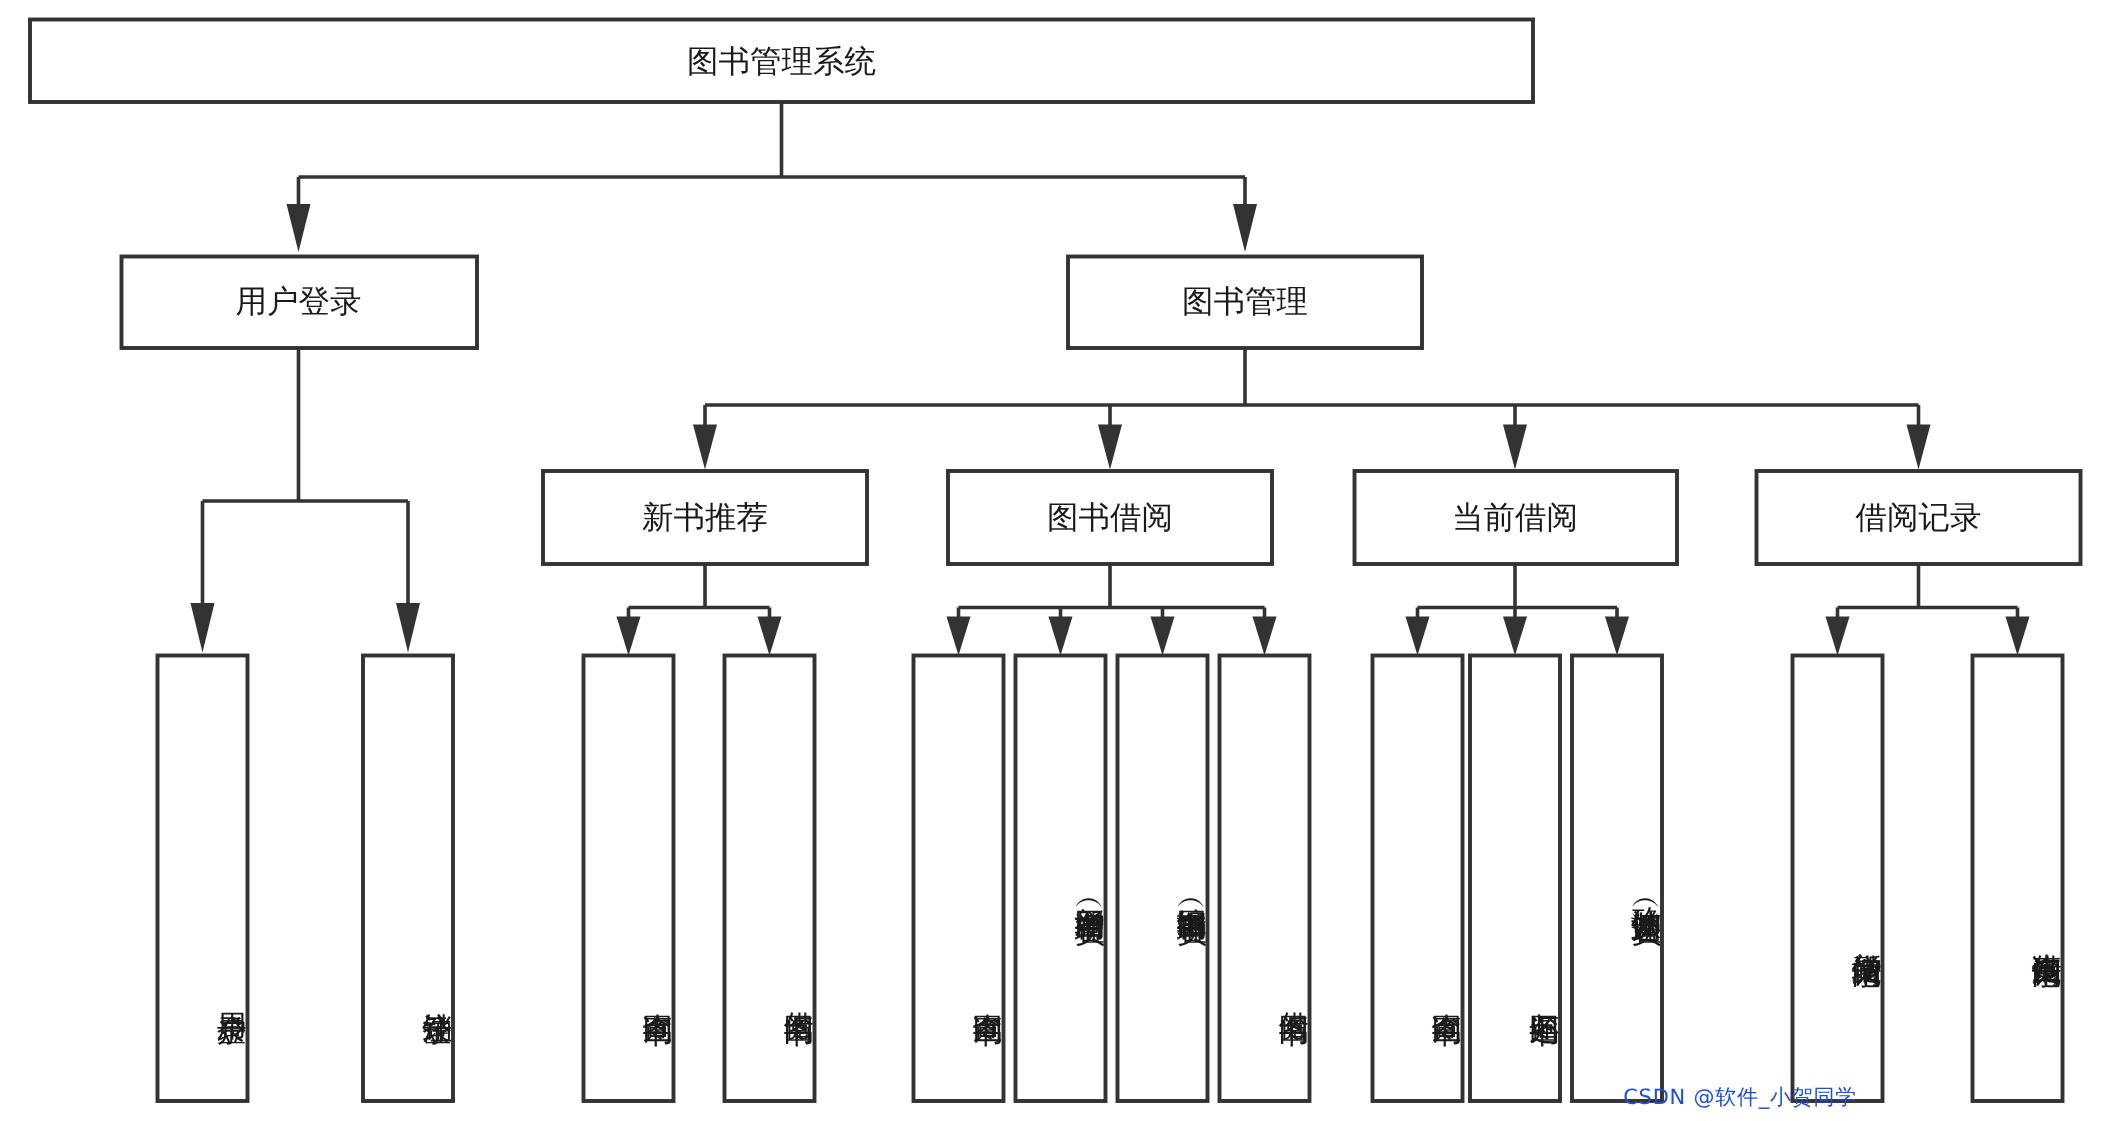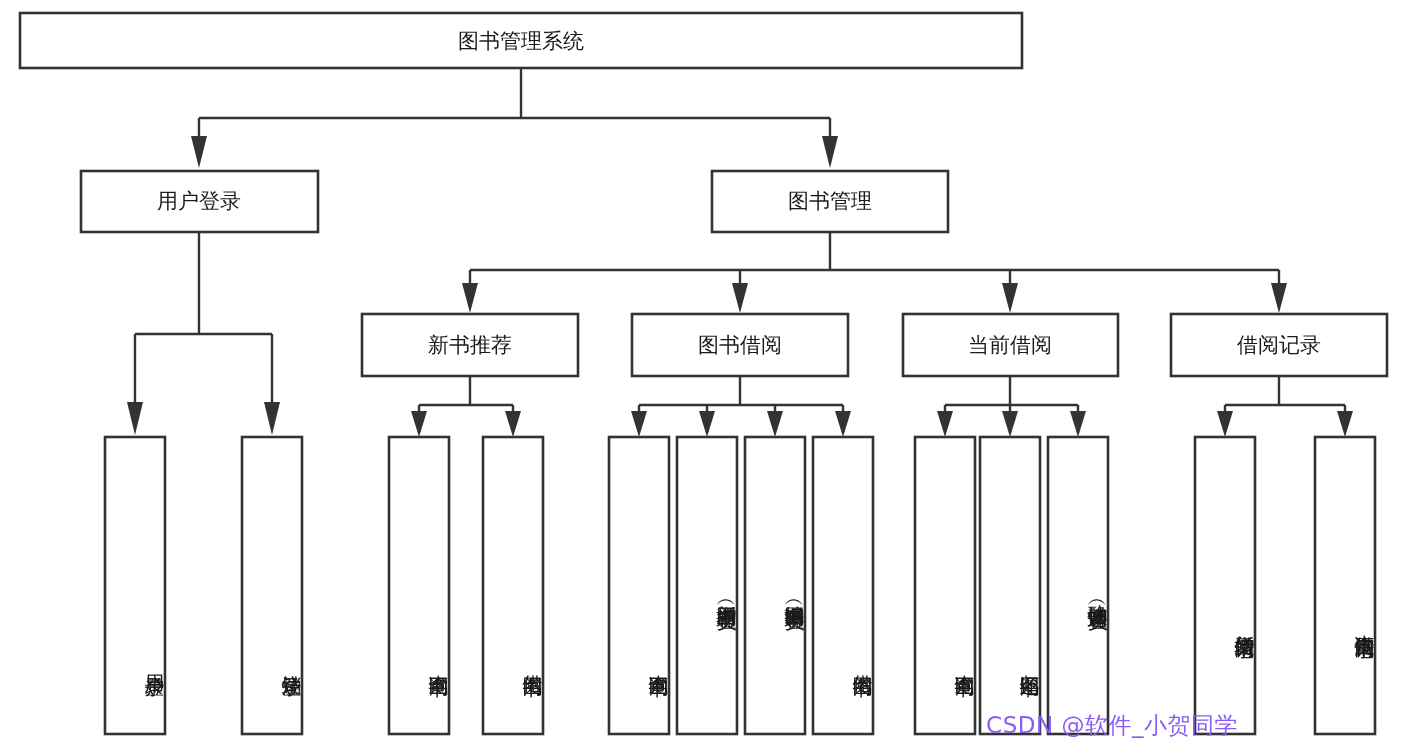--- a/index.html
+++ b/index.html
@@ -62,22 +62,22 @@
     display: flex;
     align-items: flex-start;
     justify-content: center;
     pointer-events: none;
   }
   .watermark {
     position: absolute;
     right: 8px;
     bottom: 6px;
     font-family: "DejaVu Sans", "Liberation Sans", sans-serif;
-    font-size: 23px;
-    color: #8b5cf6;
+    font-size: 14px;
+    color: #1d4ed8;
     letter-spacing: 0.5px;
     white-space: nowrap;
   }
 </style>
 </head>
 <body>
 
 <div id="diagram-root">
 
   <svg class="canvas" viewBox="0 0 1405 747">

